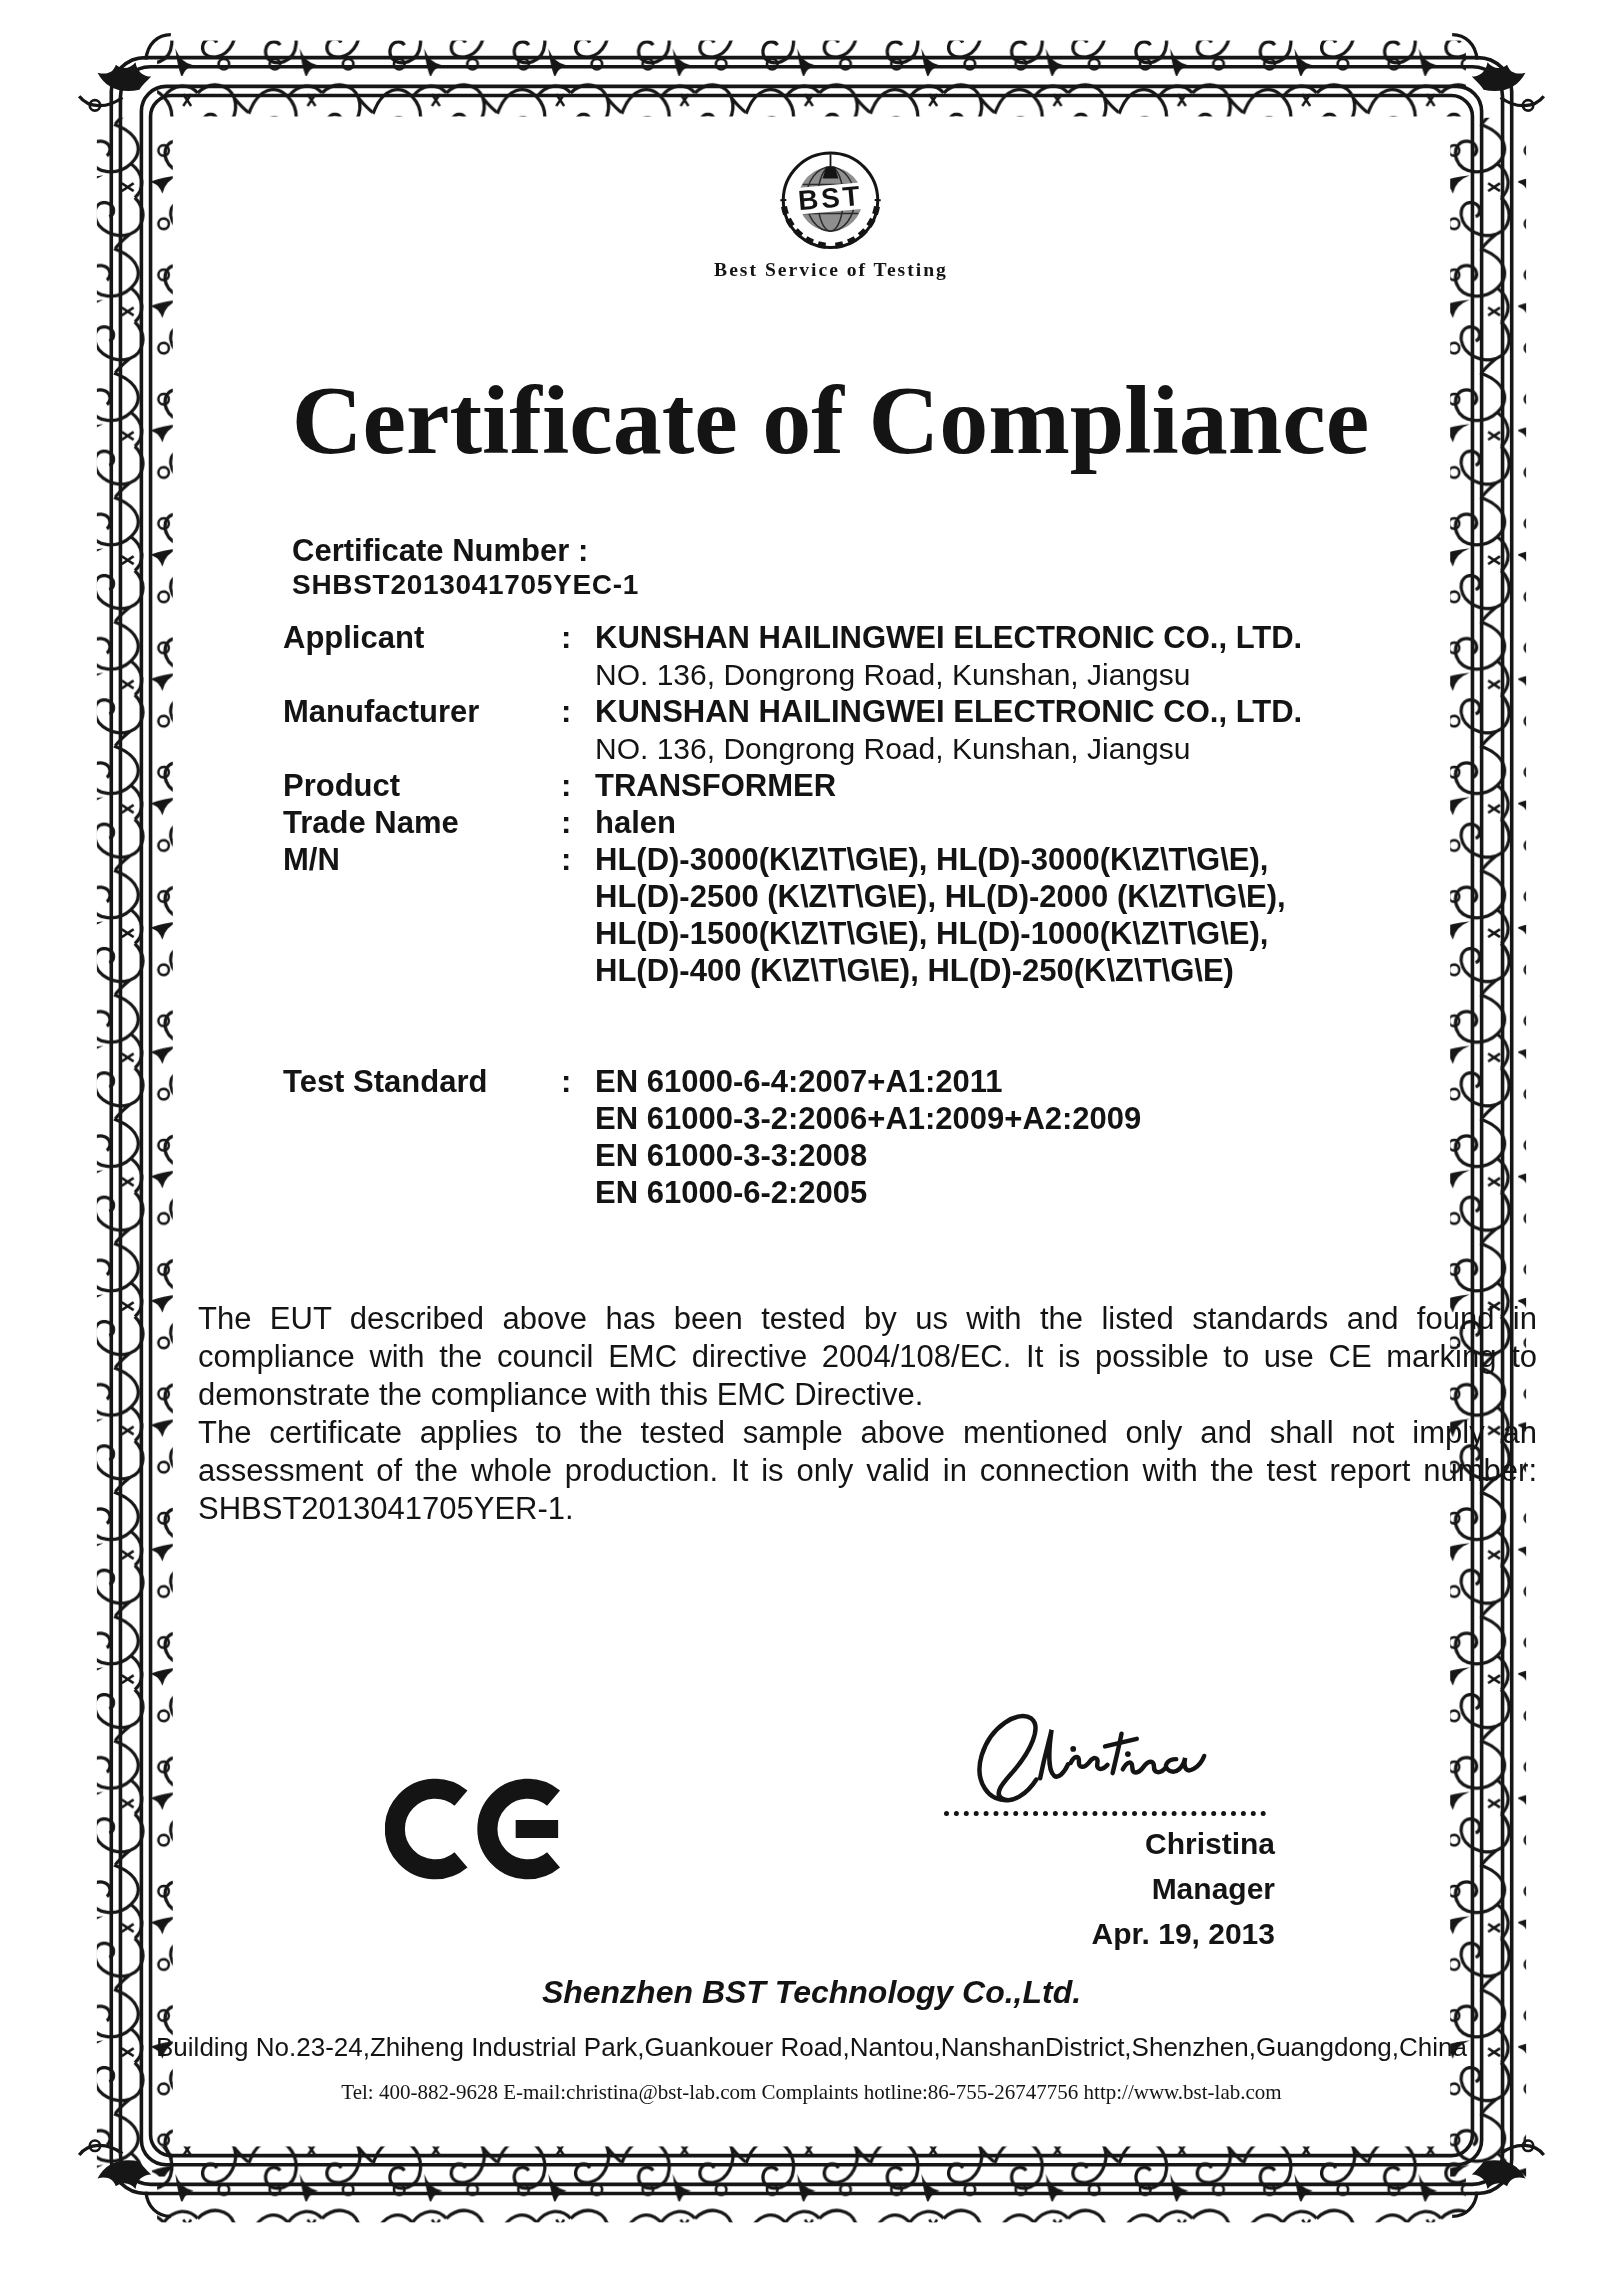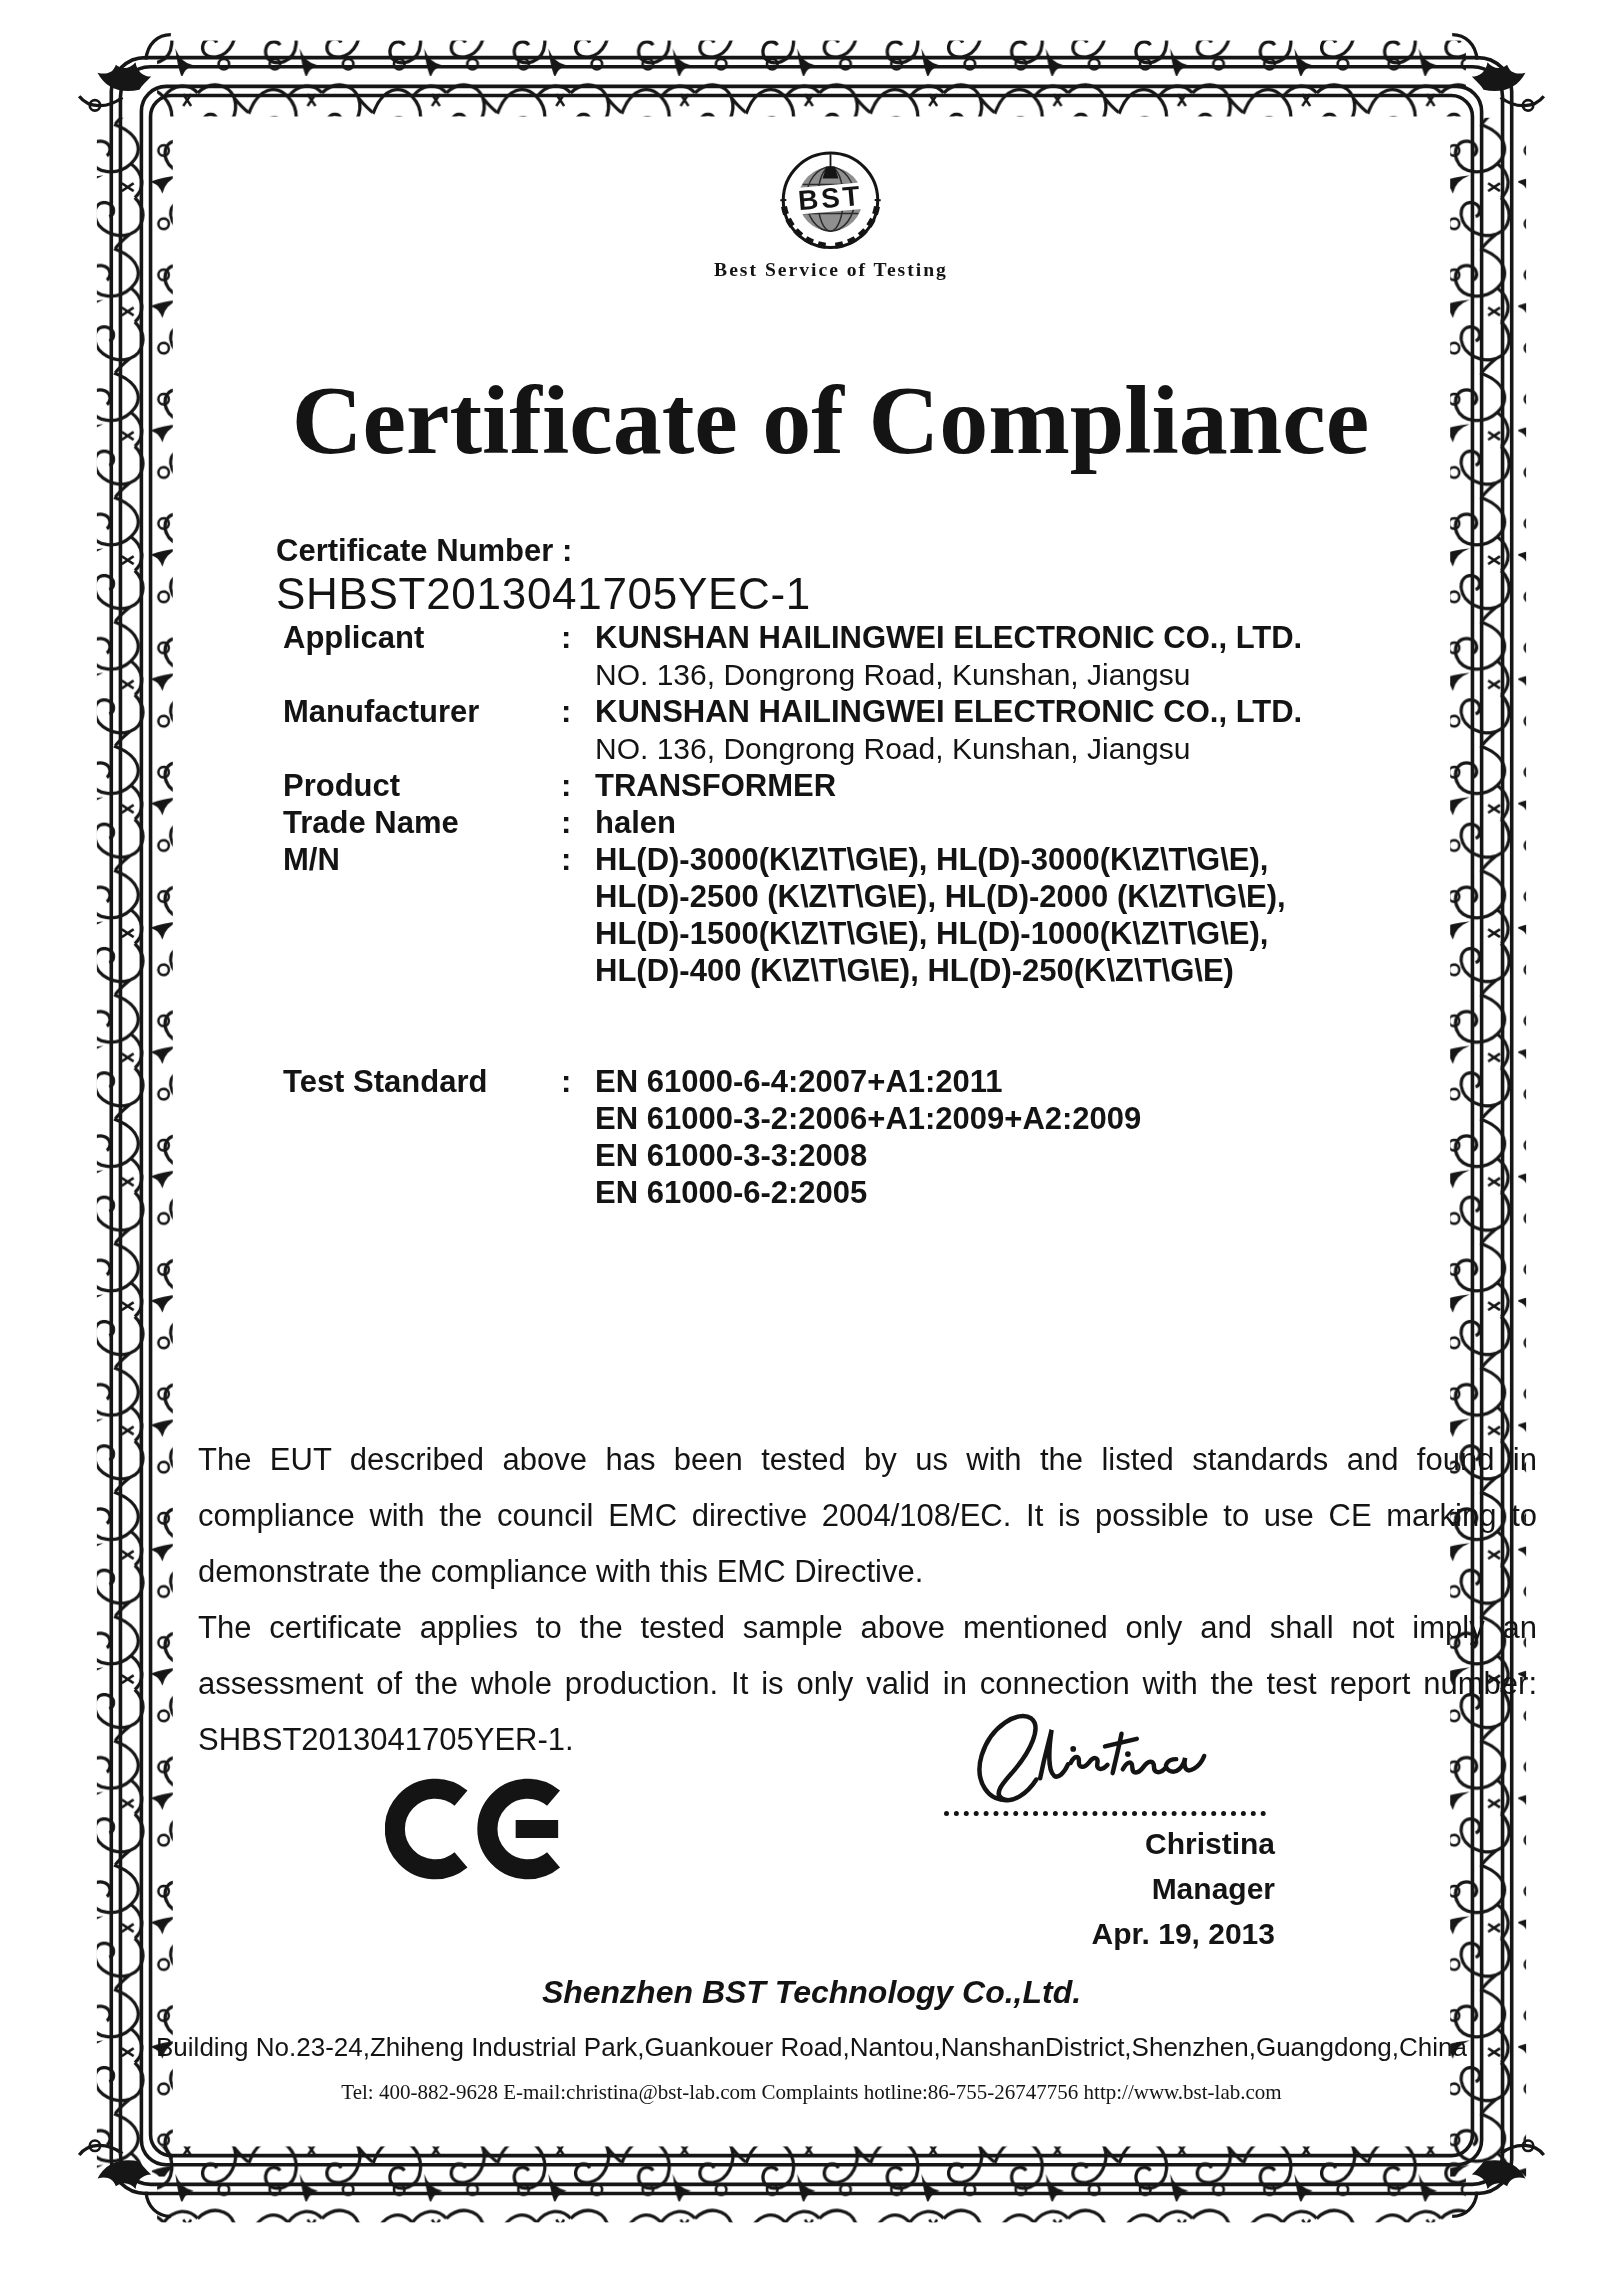--- a/index.html
+++ b/index.html
@@ -12,31 +12,31 @@
   .logo-tagline{
     position:absolute;left:677px;top:259px;width:308px;text-align:center;
     font-family:"Liberation Serif",serif;font-weight:bold;font-size:19.6px;letter-spacing:2px;
   }
   .page-title{
     position:absolute;left:0;right:0;top:364px;text-align:center;padding-left:38px;
     font-family:"Liberation Serif",serif;font-weight:bold;font-size:98px;white-space:nowrap;
   }
   .certno{position:absolute;left:238px;top:533px;display:flex;align-items:baseline;flex-direction:column;}
   .certno-label{font-weight:bold;font-size:31px;}
-  .certno-value{font-weight:normal;font-size:44px;margin-left:38px;letter-spacing:0.7px;}
+  .certno-value{font-weight:bold;font-size:28px;margin-left:54px;letter-spacing:0.7px;}
   .fields{position:absolute;left:283px;top:619px;width:1152px;font-size:31px;line-height:37px;}
   .frow{display:grid;grid-template-columns:278px 34px 1fr;align-items:start;}
   .frow .lbl{font-weight:bold;}
   .frow .cl{font-weight:bold;}
   .v1{font-weight:bold;}
   .v2{font-weight:normal;font-size:30px;}
   .mt-gap{margin-top:74px;}
   .bodytext{
-    position:absolute;left:198px;top:1432px;width:1339px;
-    font-size:31px;line-height:56px;text-align:justify;
+    position:absolute;left:198px;top:1300px;width:1339px;
+    font-size:31px;line-height:38px;text-align:justify;
   }
   .bodytext p{margin:0;}
   .ce-wrap{position:absolute;left:385px;top:1767px;width:203px;height:128px;}
   .sig{position:absolute;left:935px;top:1707px;width:340px;text-align:right;}
   .sig-script{display:block;margin:0 auto;}
   .sig-line{border-bottom:5.2px dotted #141414;margin:0 9.2px 5.2px 9.2px;height:1.3px;}
   .sig-name,.sig-role,.sig-date{font-weight:bold;font-size:30px;line-height:45px;}
   .footer-company{position:absolute;left:0;right:0;top:1974px;text-align:center;font-weight:bold;font-size:32px;font-style:italic;}
   .footer-address{position:absolute;left:39px;right:39px;top:2032px;text-align:center;font-size:26px;}
   .footer-contact{position:absolute;left:39px;right:39px;top:2080px;text-align:center;font-size:21px;font-family:Liberation Serif, serif;}

